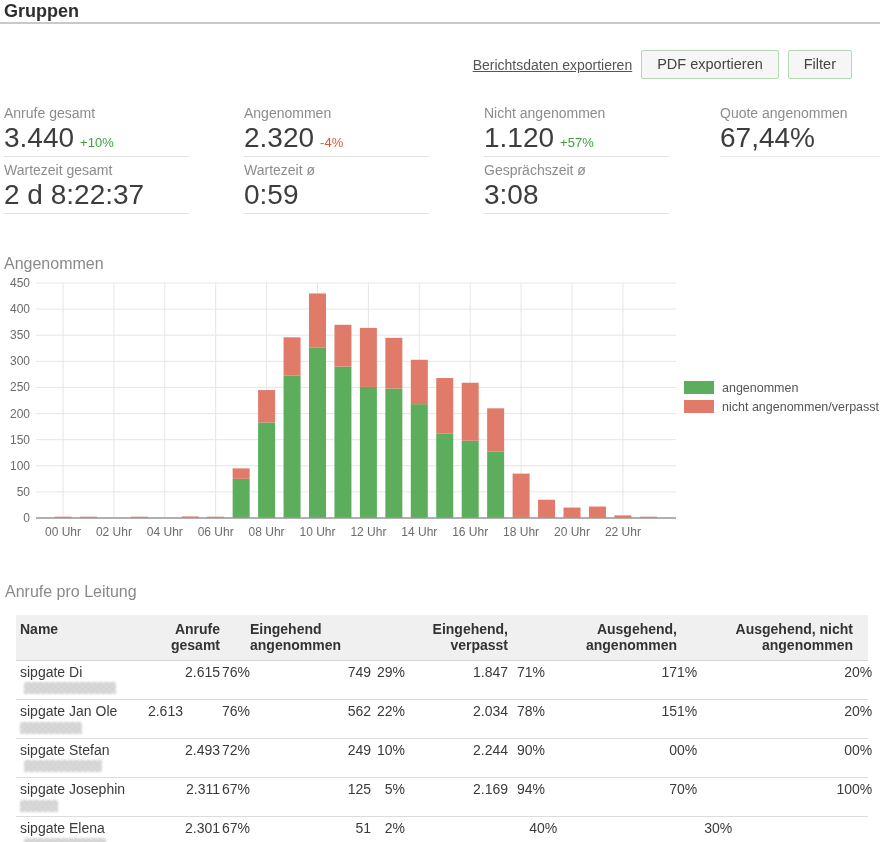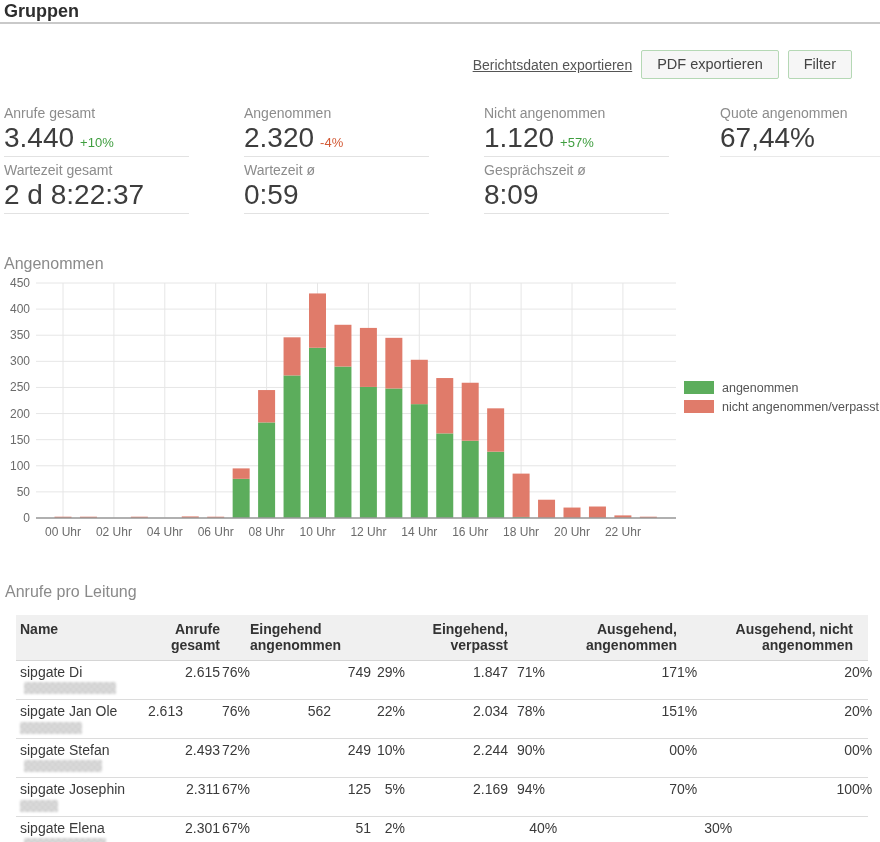--- a/index.html
+++ b/index.html
@@ -97,21 +97,21 @@
       <div class="stat">
         <div class="stat-label">Wartezeit gesamt</div>
         <div class="stat-value">2 d 8:22:37</div>
       </div>
       <div class="stat">
         <div class="stat-label">Wartezeit ø</div>
         <div class="stat-value">0:59</div>
       </div>
       <div class="stat">
         <div class="stat-label">Gesprächszeit ø</div>
-        <div class="stat-value">8:09</div>
+        <div class="stat-value">3:08</div>
       </div>
     </div>
 
   <div class="chart-title">Angenommen</div>
   <svg class="chart-svg" id="chart" width="880" height="290">
       <line x1="36" y1="246" x2="676" y2="246" stroke="#e6e6e6" stroke-width="1"></line>
       <line x1="36" y1="219.88888888888889" x2="676" y2="219.88888888888889" stroke="#e6e6e6" stroke-width="1"></line>
       <line x1="36" y1="193.77777777777777" x2="676" y2="193.77777777777777" stroke="#e6e6e6" stroke-width="1"></line>
       <line x1="36" y1="167.66666666666666" x2="676" y2="167.66666666666666" stroke="#e6e6e6" stroke-width="1"></line>
       <line x1="36" y1="141.55555555555554" x2="676" y2="141.55555555555554" stroke="#e6e6e6" stroke-width="1"></line>
@@ -227,21 +227,21 @@
           <span class="val">2</span>
           <span class="pct" style="width:16px">0%</span>
         </div>
       </div>
       <div class="t-row">
         <div class="t-cell t-name" style="width: 145px;"><span>sipgate Jan Ole</span><span class="blur-line" style="width:62px"></span></div>
         <div class="t-cell t-num" style="width: 89px; gap: 39px;">
           <span class="val">2.613</span>
           <span class="pct" style="width:30px">76%</span>
         </div>
-        <div class="t-cell t-num" style="width: 155px; gap: 40px;">
+        <div class="t-cell t-num" style="width: 155px;">
           <span class="val">562</span>
           <span class="pct" style="width:34px">22%</span>
         </div>
         <div class="t-cell t-num" style="width: 140px;">
           <span class="val">2.034</span>
           <span class="pct" style="width:37px">78%</span>
         </div>
         <div class="t-cell t-num" style="width: 152px;">
           <span class="val">15</span>
           <span class="pct" style="width:20px">1%</span>

